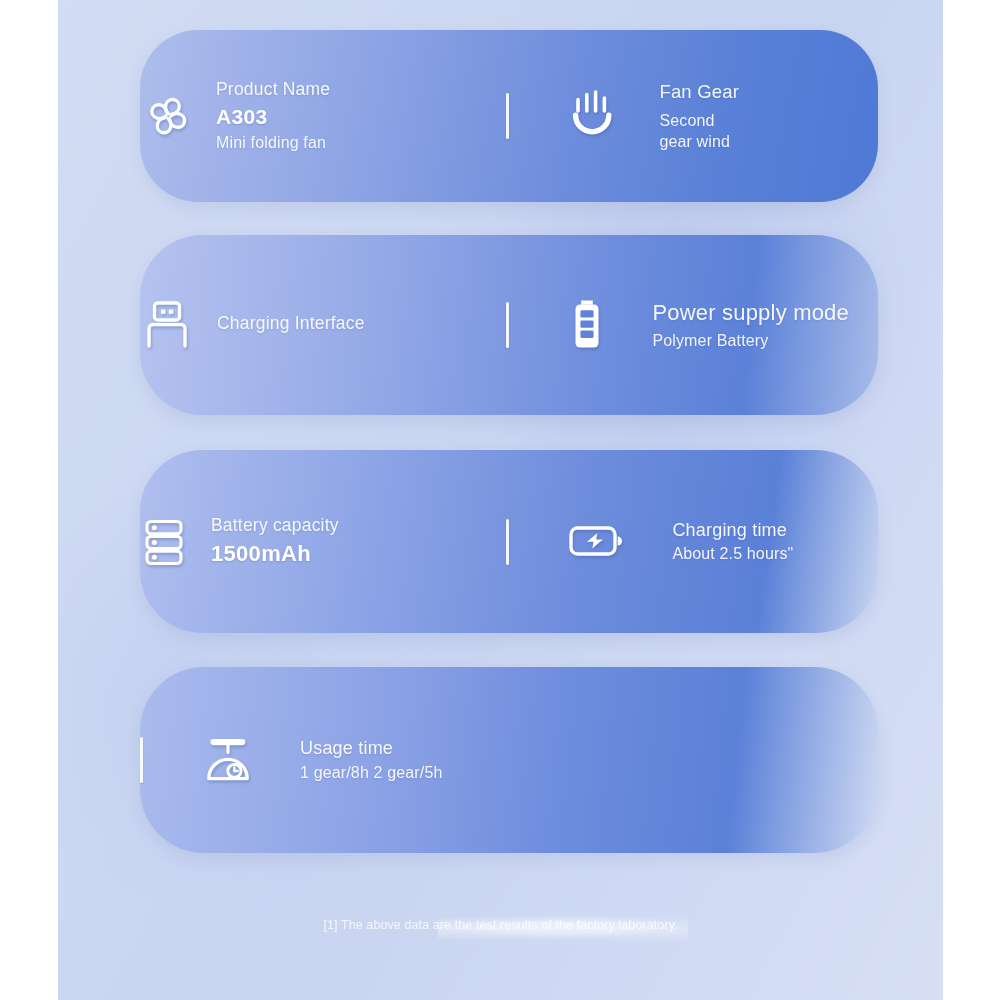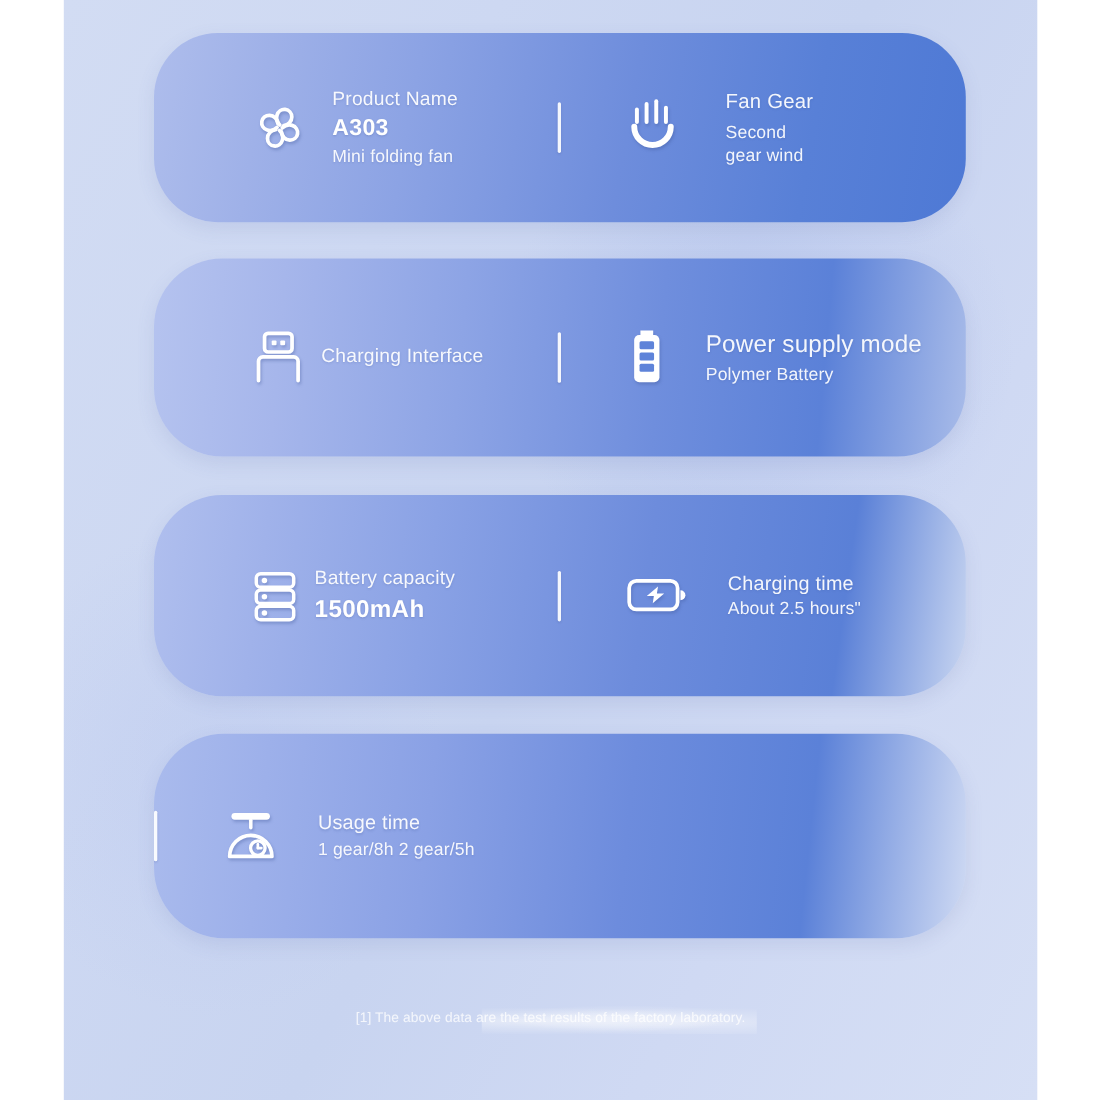--- a/index.html
+++ b/index.html
@@ -95,21 +95,21 @@
     position: absolute;
     inset: 0;
     display: flex;
     align-items: center;
   }
   .half {
     display: flex;
     align-items: center;
     box-sizing: border-box;
   }
-  .half-left  { width: 368px; padding-left: 86px; }
+  .half-left  { width: 368px; }
   .half-right { width: 370px; padding-left: 58px; gap: 22px; }
 
   .divider {
     width: 3px;
     height: 46px;
     background: rgba(255,255,255,.92);
     border-radius: 2px;
     flex: 0 0 auto;
     box-shadow: 0 1px 2px rgba(60,80,140,.25);
   }
@@ -118,21 +118,21 @@
   .icon-wrap {
     flex: 0 0 auto;
     display: flex;
     align-items: center;
     justify-content: center;
     filter: drop-shadow(1.5px 2.5px 1.5px rgba(60,82,150,.35));
   }
   .icon-wrap svg { display: block; }
 
   
-  .txt { margin-left: 12px; }
+  .txt { margin-left: 23px; }
   .title {
     color: rgba(255,255,255,.93);
     font-size: 17.5px;
     line-height: 1.25;
     letter-spacing: .2px;
     white-space: nowrap;
     text-shadow: 0 1px 2px rgba(60,82,150,.22);
   }
   .value {
     color: #ffffff;

